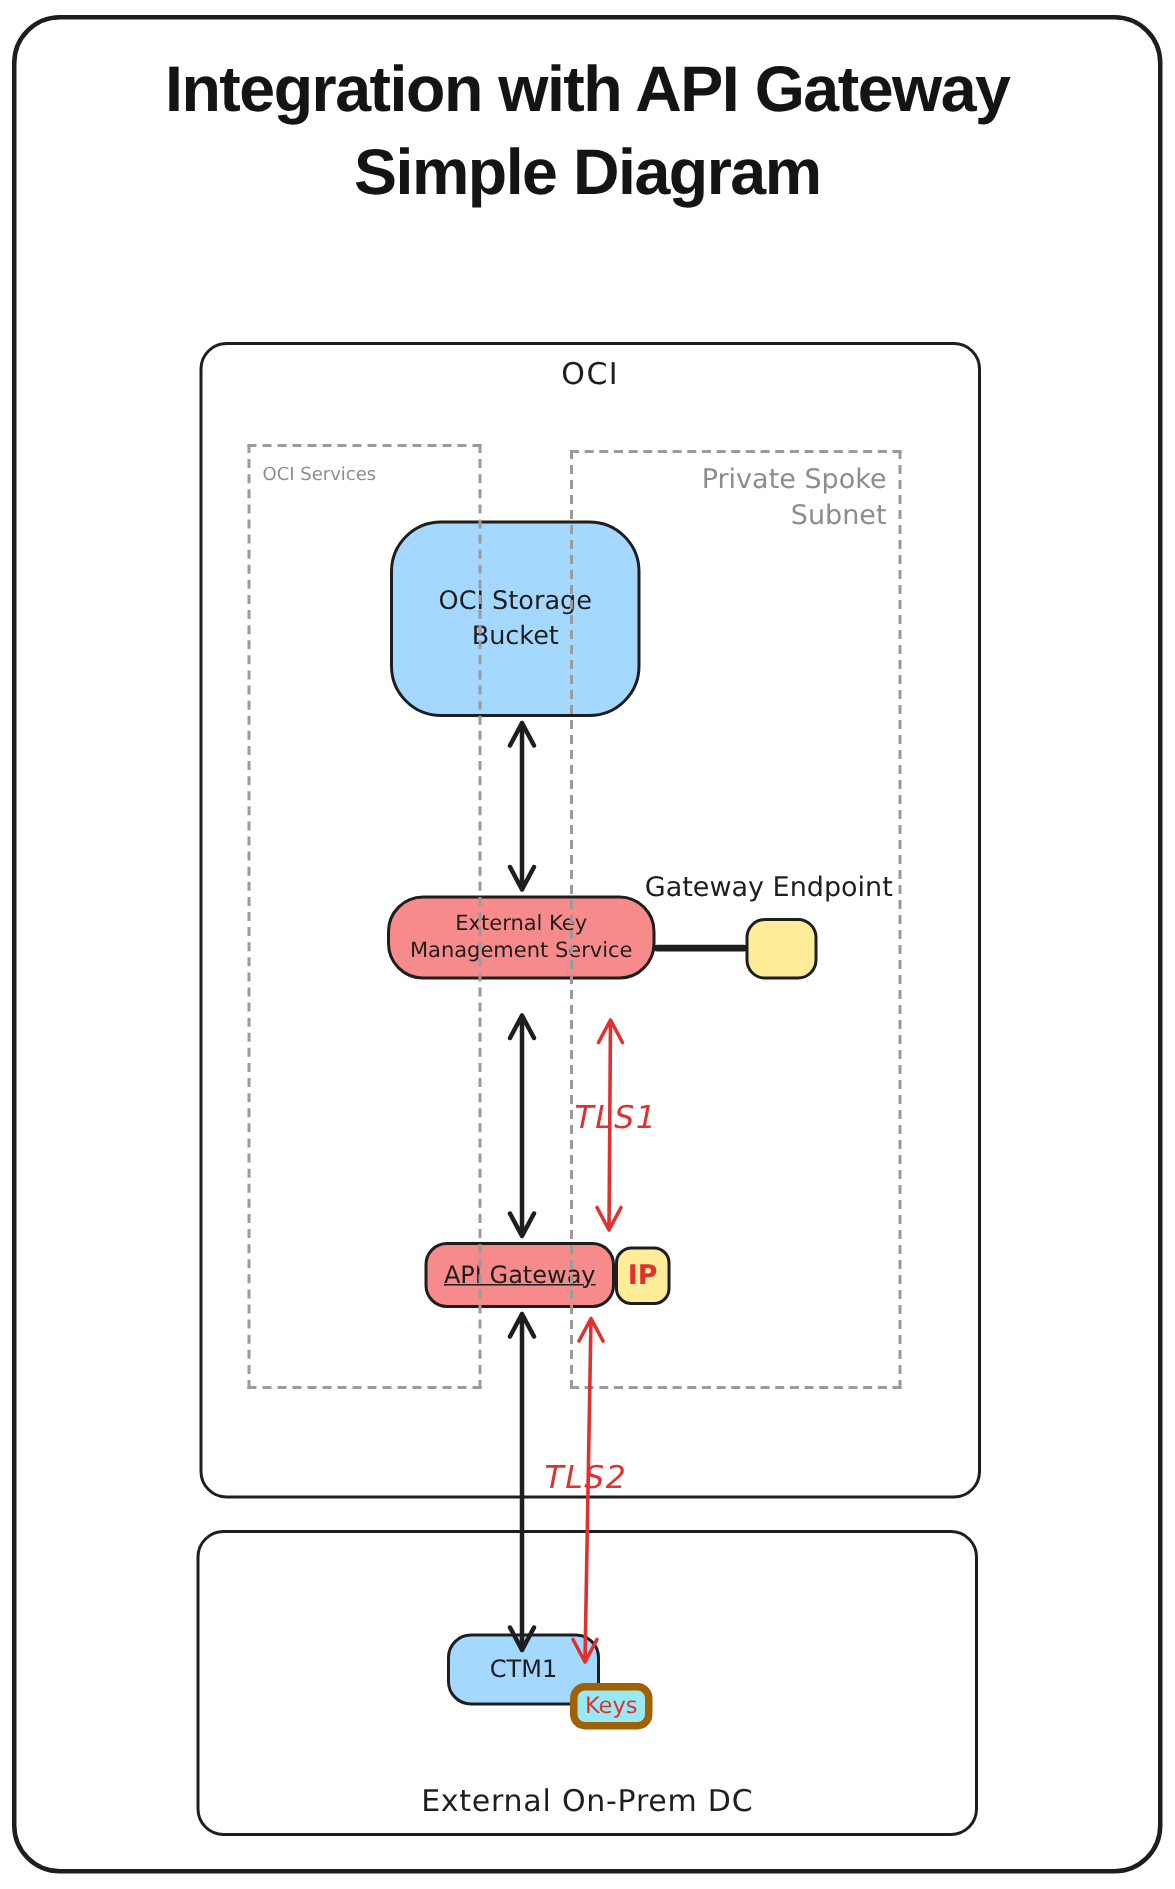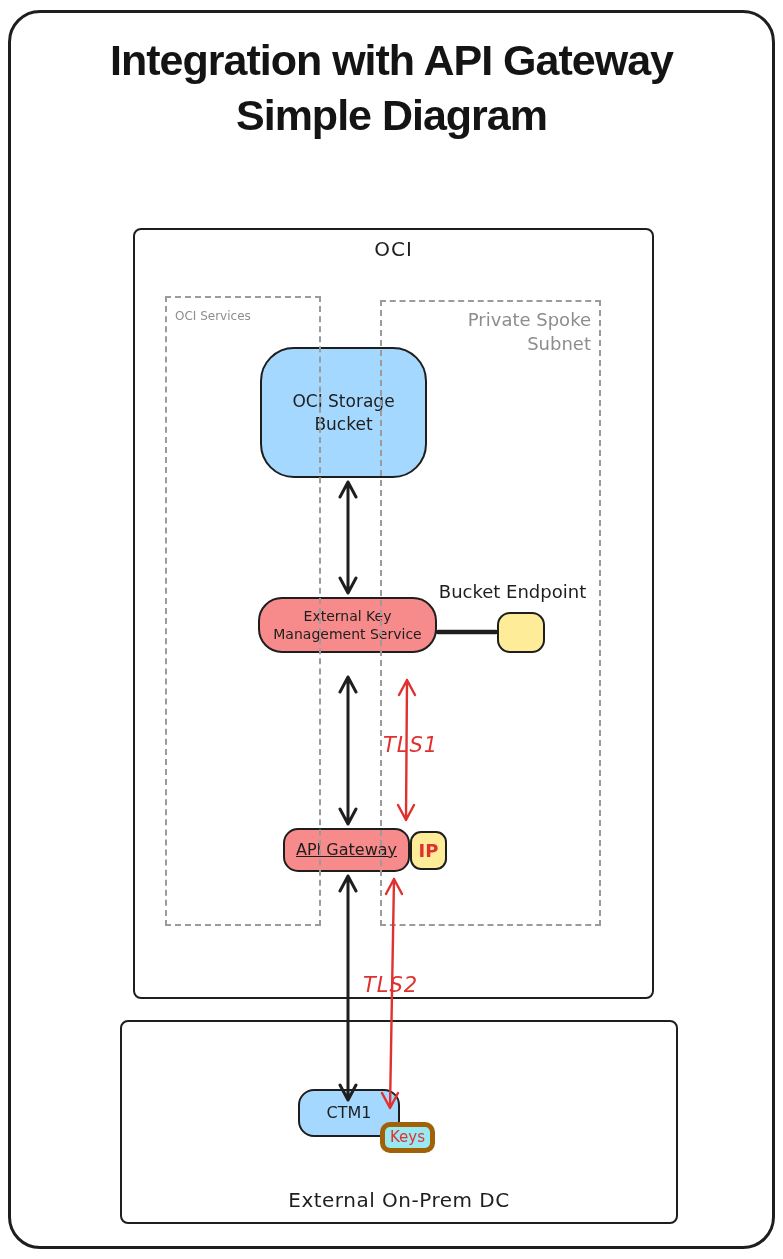--- a/index.html
+++ b/index.html
@@ -10,24 +10,24 @@
   .outer-border{
     position:absolute;left:8px;top:10px;width:761px;height:1233px;
     border:3px solid #1e1e1e;border-radius:32px;z-index:0;
   }
   .title{
     position:absolute;top:33px;left:0;right:0;text-align:center;z-index:1;
     font-family:"Liberation Sans",sans-serif;font-weight:800;font-size:43px;
     line-height:55px;letter-spacing:-1px;color:#141414;
   }
   .container{
-    position:absolute;border:2.5px solid #1e1e1e;border-radius:8px;z-index:0;
+    position:absolute;border:2.5px solid #1e1e1e;border-radius:18px;z-index:0;
   }
   .ctr-oci{left:133px;top:228px;width:517px;height:767px;}
-  .ctr-onprem{left:120px;top:1020px;width:517px;height:200px;padding-left:37px;}
+  .ctr-onprem{left:131px;top:1020px;width:517px;height:200px;}
   .ctr-label{
     position:absolute;left:0;right:0;text-align:center;font-size:20px;
     letter-spacing:1px;color:#1e1e1e;
   }
   .ctr-label.top{top:7px;}
   .ctr-label.bottom{bottom:10px;letter-spacing:0.5px;}
   .dashed{
     position:absolute;border:2.5px dashed #9b9b9b;z-index:3;pointer-events:none;
   }
   .dash-svc{left:165px;top:296px;width:152px;height:626px;}
@@ -87,21 +87,21 @@
   </div>
 
   <div class="node node-storage">
     <span>OCI Storage Bucket</span>
   </div>
 
   <div class="node node-ekms">
     <span>External Key Management Service</span>
   </div>
 
-  <div class="pe-label">Bucket Endpoint</div>
+  <div class="pe-label">Gateway Endpoint</div>
   <div class="node node-pe"></div>
 
   <div class="node node-ip">
     <span>IP</span>
   </div>
   <div class="node node-apigw">
     <span>API Gateway</span>
   </div>
 
   <div class="node node-ctm1">

